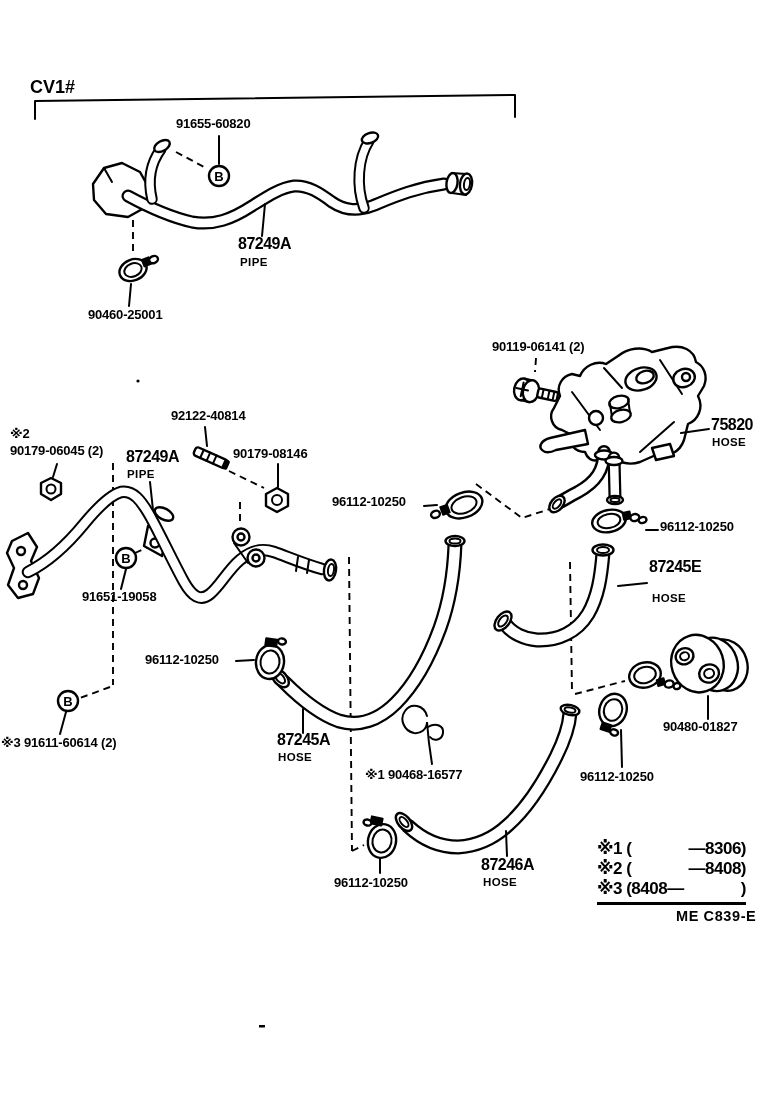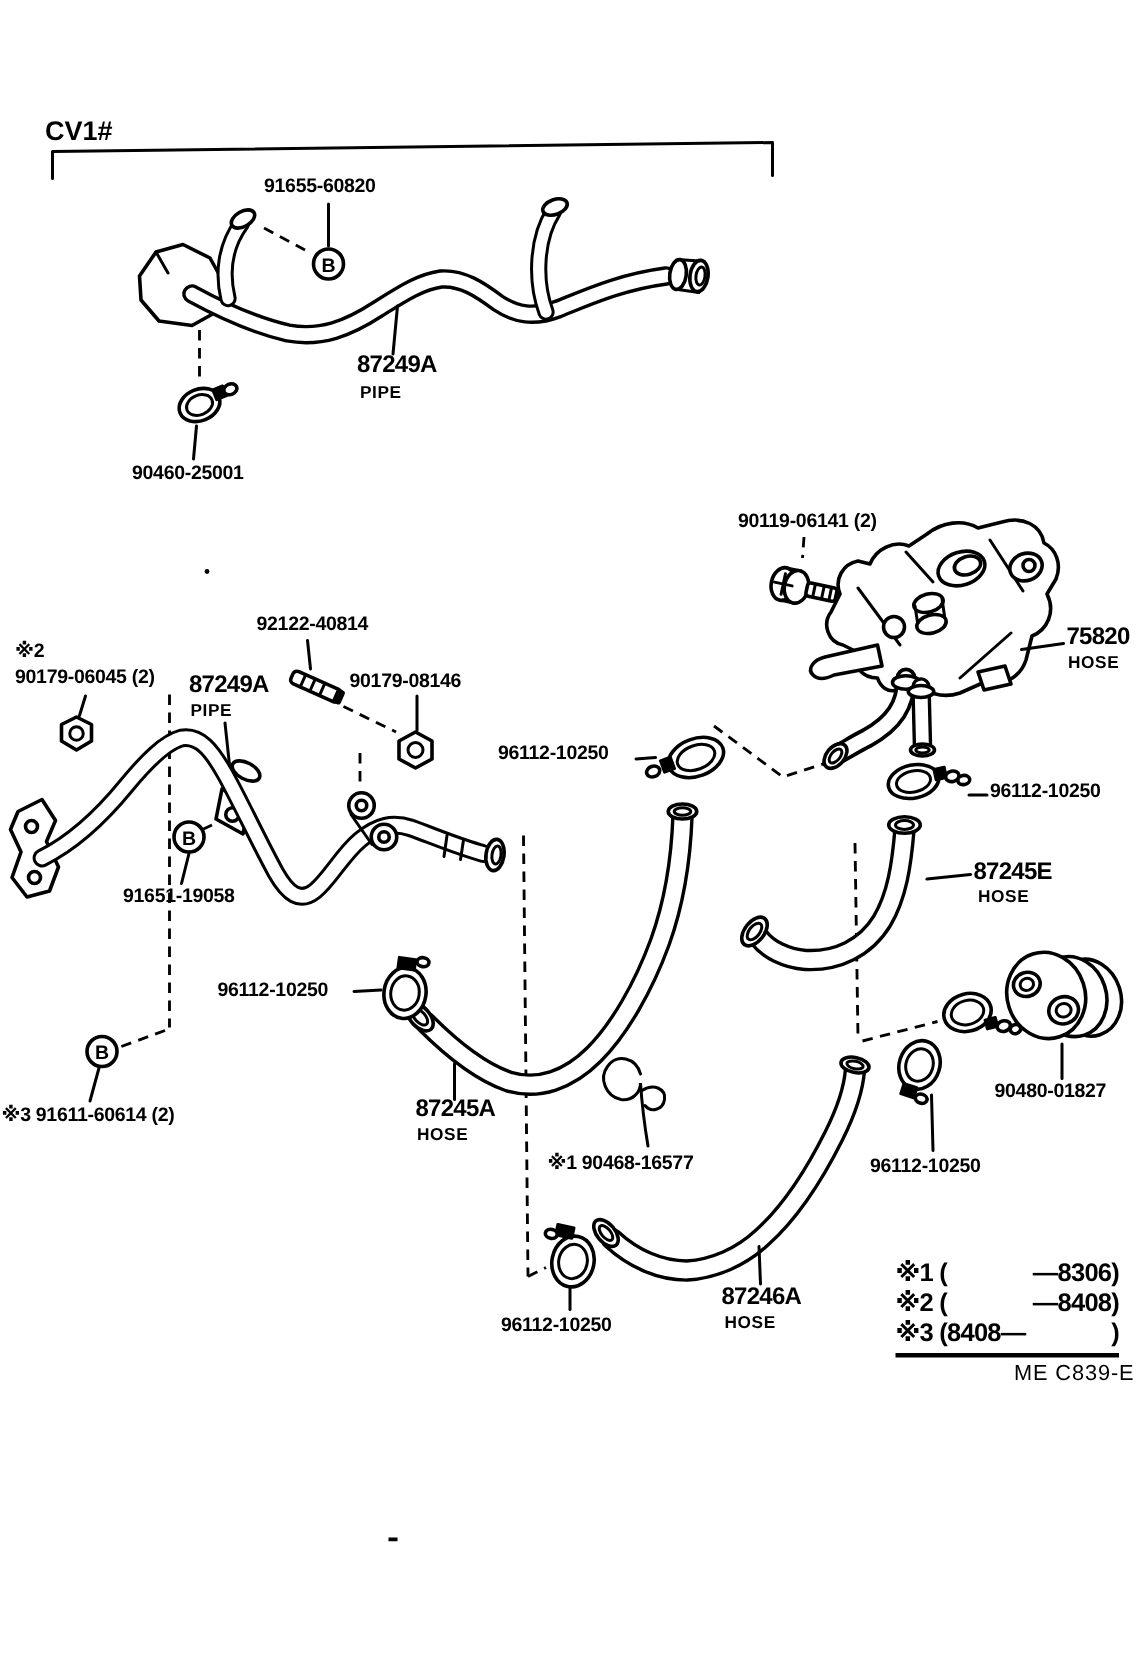--- a/index.html
+++ b/index.html
@@ -7,21 +7,21 @@
          font-family:"Liberation Sans","DejaVu Sans",sans-serif;color:#000}
   .stage svg{position:absolute;left:0;top:0}
   .lbl{position:absolute;font-weight:bold;white-space:nowrap;line-height:1.05;letter-spacing:-0.2px}
   .pn{font-size:13px}
   .big{font-size:16px;letter-spacing:-0.5px}
   .sub{font-size:11.5px;letter-spacing:0.4px}
   .t16{font-size:18px;letter-spacing:0}
   .legend{position:absolute;left:597px;top:839px;width:149px;font-weight:bold;font-size:17px}
   .legend .row{display:flex;justify-content:space-between;line-height:20px;letter-spacing:-0.5px}
   .legend .rule{border-top:3.5px solid #000;margin-top:3px;width:149px}
-  .code{position:absolute;left:676px;top:908px;font-weight:normal;font-size:14.5px;letter-spacing:0.6px}
+  .code{position:absolute;left:676px;top:908px;font-weight:bold;font-size:14.5px;letter-spacing:0.6px}
   
   .o{fill:none;stroke:#000;stroke-linejoin:round;stroke-linecap:round}
   .i{fill:none;stroke:#fff;stroke-linejoin:round;stroke-linecap:round}
   .p{fill:#fff;stroke:#000;stroke-width:2.4;stroke-linejoin:round}
   .pl{fill:none;stroke:#000;stroke-width:2;stroke-linejoin:round;stroke-linecap:round}
   .ld{stroke:#000;stroke-width:2;fill:none;stroke-linecap:round}
   .dsh{stroke:#000;stroke-width:1.9;stroke-dasharray:7 5;fill:none}
   .blk{fill:#000;stroke:none}
   .bm{font:bold 13px "Liberation Sans","DejaVu Sans",sans-serif}
 </style>
@@ -267,21 +267,21 @@
 <div class="lbl big" style="left:711px;top:417px">75820</div>
 <div class="lbl sub" style="left:712px;top:436px">HOSE</div>
 <div class="lbl pn" style="left:10px;top:427px">※2</div>
 <div class="lbl pn" style="left:10px;top:444px">90179-06045 (2)</div>
 <div class="lbl pn" style="left:171px;top:409px">92122-40814</div>
 <div class="lbl big" style="left:126px;top:449px">87249A</div>
 <div class="lbl sub" style="left:127px;top:468px">PIPE</div>
 <div class="lbl pn" style="left:233px;top:447px">90179-08146</div>
 <div class="lbl pn" style="left:332px;top:495px">96112-10250</div>
 <div class="lbl pn" style="left:660px;top:520px">96112-10250</div>
-<div class="lbl big" style="left:649px;top:574px">87245E</div>
+<div class="lbl big" style="left:649px;top:559px">87245E</div>
 <div class="lbl sub" style="left:652px;top:592px">HOSE</div>
 <div class="lbl pn" style="left:82px;top:590px">91651-19058</div>
 <div class="lbl pn" style="left:145px;top:653px">96112-10250</div>
 <div class="lbl pn" style="left:1px;top:736px">※3 91611-60614 (2)</div>
 <div class="lbl big" style="left:277px;top:732px">87245A</div>
 <div class="lbl sub" style="left:278px;top:751px">HOSE</div>
 <div class="lbl pn" style="left:365px;top:768px">※1 90468-16577</div>
 <div class="lbl pn" style="left:663px;top:720px">90480-01827</div>
 <div class="lbl pn" style="left:580px;top:770px">96112-10250</div>
 <div class="lbl big" style="left:481px;top:857px">87246A</div>

